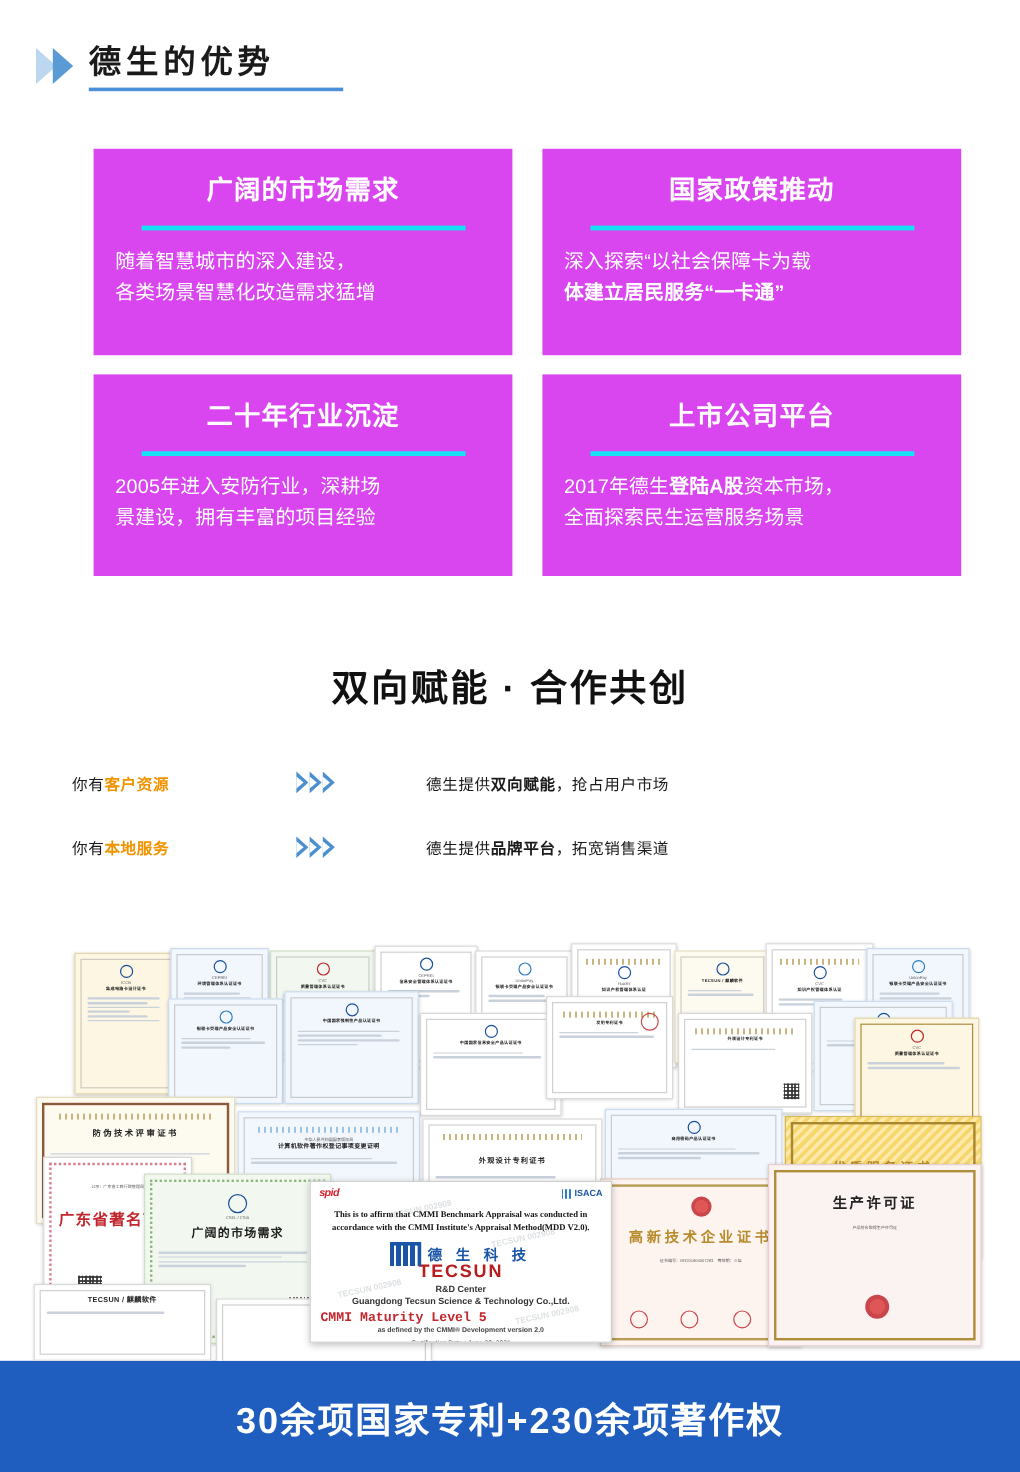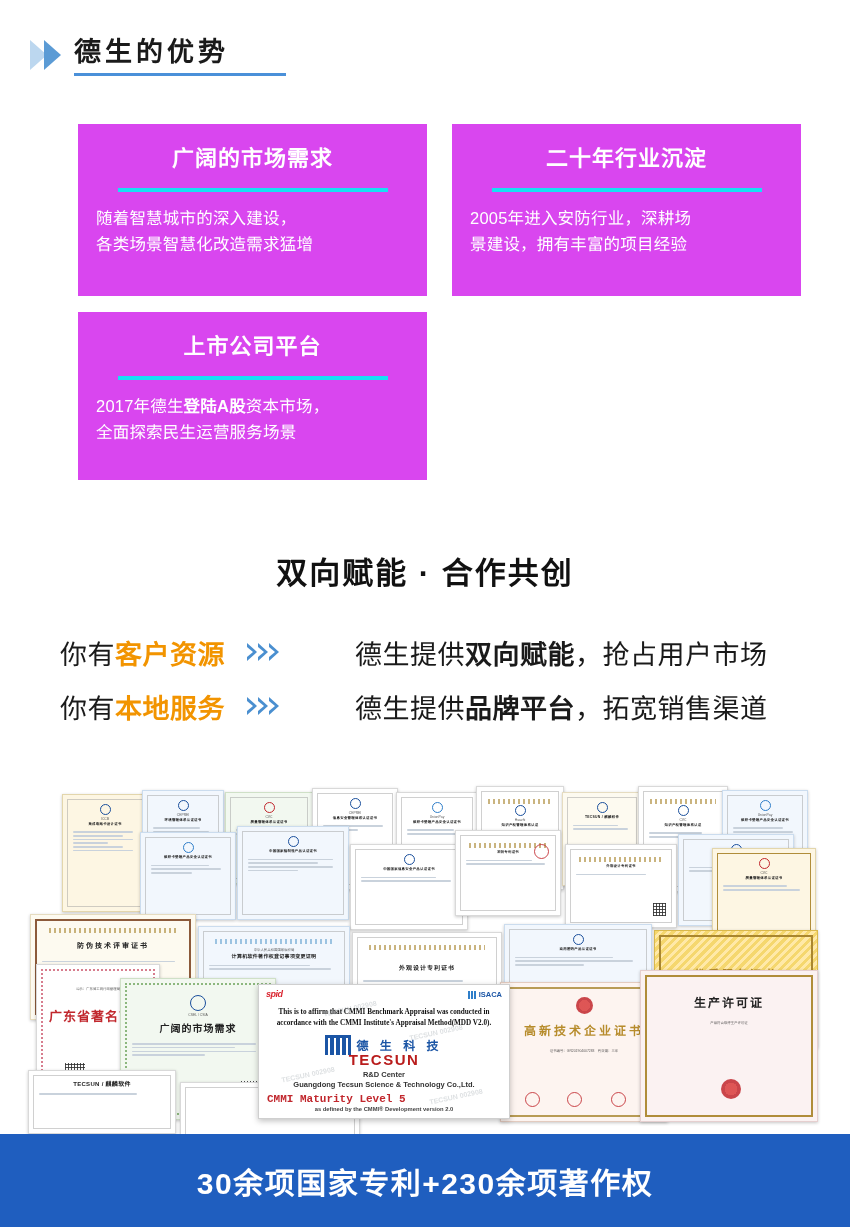--- a/index.html
+++ b/index.html
@@ -70,21 +70,21 @@
     position:absolute; left:0; top:548px; width:850px;
     text-align:center;
     font-size:31px; font-weight:bold; color:#111111;
     letter-spacing:2px;
   }
 
   
   .benefits { position:absolute; left:60px; top:625px; width:760px; }
   .benefit-row {
     display:flex; align-items:center; height:54px;
-    font-size:27px; color:#1a1a1a; letter-spacing:0.5px;
+    font-size:13px; color:#1a1a1a; letter-spacing:0.5px;
   }
   .benefit-left { width:175px; white-space:nowrap; }
   .benefit-left .hl { color:#f29400; font-weight:bold; }
   .arrows {
     width:120px; display:flex; align-items:center; justify-content:flex-start;
     padding-left:12px;
   }
   .arrow-chev {
     width:0; height:0; margin-right:1px;
     border-top:9px solid transparent;
@@ -286,20 +286,28 @@
 
     <div class="card">
       <div class="card-title">广阔的市场需求</div>
       <div class="card-rule"></div>
       <div class="card-body">
         <div>随着智慧城市的深入建设，</div>
         <div>各类场景智慧化改造需求猛增</div>
       </div>
     </div>
 
+    <div class="card">
+      <div class="card-title">国家政策推动</div>
+      <div class="card-rule"></div>
+      <div class="card-body">
+        <div>深入探索“以社会保障卡为载</div>
+        <div style="font-weight:bold">体建立居民服务“一卡通”</div>
+      </div>
+    </div>
 
     <div class="card">
       <div class="card-title">二十年行业沉淀</div>
       <div class="card-rule"></div>
       <div class="card-body">
         <div>2005年进入安防行业，深耕场</div>
         <div>景建设，拥有丰富的项目经验</div>
       </div>
     </div>
 

